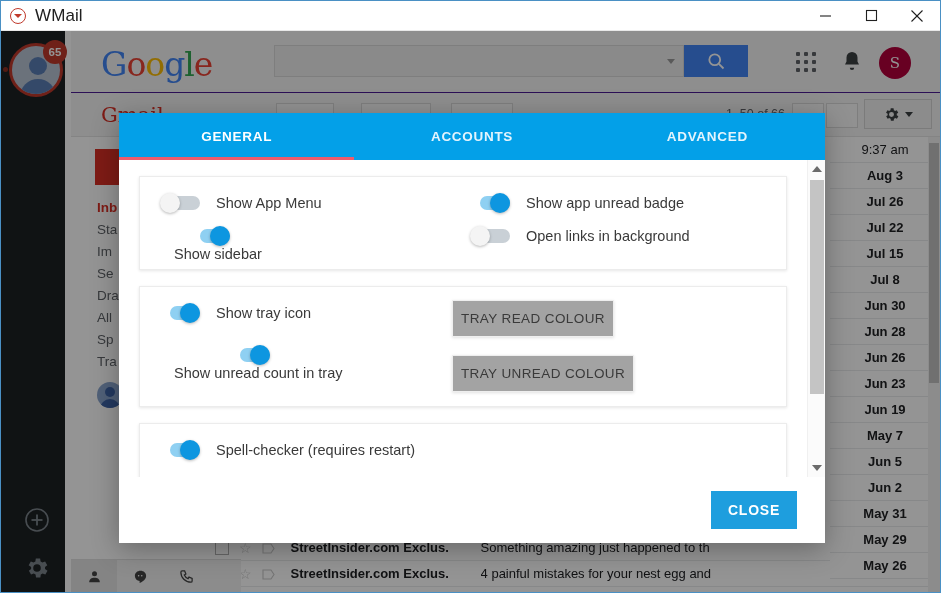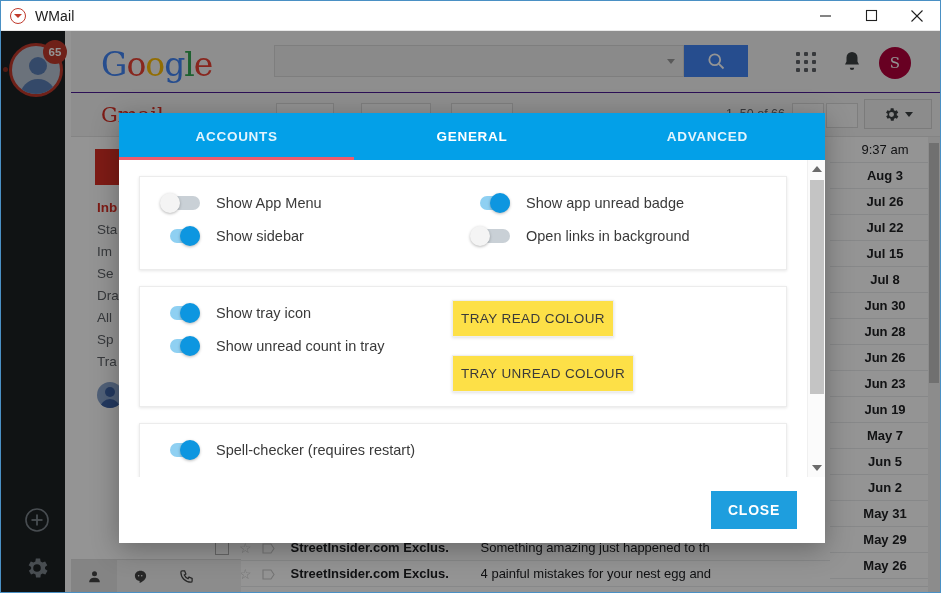--- a/index.html
+++ b/index.html
@@ -33,21 +33,21 @@
     position: absolute; inset: 0;
     border: 1.5px solid #c0392b; border-radius: 50%;
   }
   #app-icon .flap {
     position: absolute; left: 4px; top: 6px;
     width: 0; height: 0;
     border-left: 4px solid transparent; border-right: 4px solid transparent;
     border-top: 4px solid #c0392b;
   }
   #app-title {
-    margin-left: 9px; font-size: 14px; color: #202020; letter-spacing: .1px;
+    margin-left: 9px; font-size: 17px; color: #202020; letter-spacing: .1px;
   }
   .wbtns { margin-left: auto; display: flex; height: 30px; }
   .wbtn {
     width: 46px; height: 30px; display: flex; align-items: center; justify-content: center;
     color: #202020;
   }
   .wbtn svg { display: block; }
 
   
   #under {
@@ -311,21 +311,21 @@
   .toggle .knob {
     position: absolute; top: 0; width: 20px; height: 20px; border-radius: 50%;
     box-shadow: 0 1px 3px rgba(0,0,0,0.28);
   }
   .toggle.on .track { background: #8fd0f2; }
   .toggle.on .knob { left: 20px; background: #0d96e0; }
   .toggle.off .track { background: #c9d0d6; }
   .toggle.off .knob { left: 0; background: #f4f4f4; }
 
   .colbtn {
-    position: absolute; background: #fde047;
+    position: absolute; background: #a3a3a3;
     border: 1px solid #eeeeee;
     box-shadow: 0 1px 3px rgba(0,0,0,0.12);
     display: flex; align-items: center; justify-content: center;
     font-size: 13.5px; color: #3a3a3a; letter-spacing: .4px;
     height: 37px;
   }
 
   #dlgscroll {
     position: absolute; right: 0; top: 0; width: 18px; bottom: 0;
     background: #fbfbfb; border-left: 1px solid #f0f0f0;
@@ -549,40 +549,40 @@
       </div>
 
     </div>
   </div>
 
   <div id="dimmer"></div>
 
   <div id="dialog">
 
     <div id="tabs">
+      <div class="tab">GENERAL</div>
       <div class="tab inactive">ACCOUNTS</div>
-      <div class="tab">GENERAL</div>
       <div class="tab inactive">ADVANCED</div>
       <div id="tabline"></div>
     </div>
 
     <div id="dialog-body">
       <div id="scrollarea">
 
         <div id="watermark"><span class="g">S</span><span>SnapFiles</span></div>
 
         <div class="card c1">
           <div class="optrow" style="left:20px; top:16px;">
             <div class="toggle off">
                 <div class="track"></div>
                 <div class="knob"></div>
               </div>
             <div class="optlabel">Show App Menu</div>
           </div>
-          <div class="optrow" style="left:20px; top:49px;">
+          <div class="optrow" style="left:20px; top:49px;flex-direction:column;">
             <div class="toggle on">
                 <div class="track"></div>
                 <div class="knob"></div>
               </div>
             <div class="optlabel">Show sidebar</div>
           </div>
           <div class="optrow" style="left:330px; top:16px;">
             <div class="toggle on">
                 <div class="track"></div>
                 <div class="knob"></div>
@@ -599,21 +599,21 @@
         </div>
 
         <div class="card c2">
           <div class="optrow" style="left:20px; top:16px;justify-content:center;">
             <div class="toggle on">
                 <div class="track"></div>
                 <div class="knob"></div>
               </div>
             <div class="optlabel">Show tray icon</div>
           </div>
-          <div class="optrow" style="left:20px; top:49px;">
+          <div class="optrow" style="left:20px; top:58px;flex-direction:column;">
             <div class="toggle on">
                 <div class="track"></div>
                 <div class="knob"></div>
               </div>
             <div class="optlabel">Show unread count in tray</div>
           </div>
           <div class="colbtn" style="left:312px; top:13px; width:162px;">TRAY READ COLOUR</div>
           <div class="colbtn" style="left:312px; top:68px; width:182px;">TRAY UNREAD COLOUR</div>
         </div>
 

